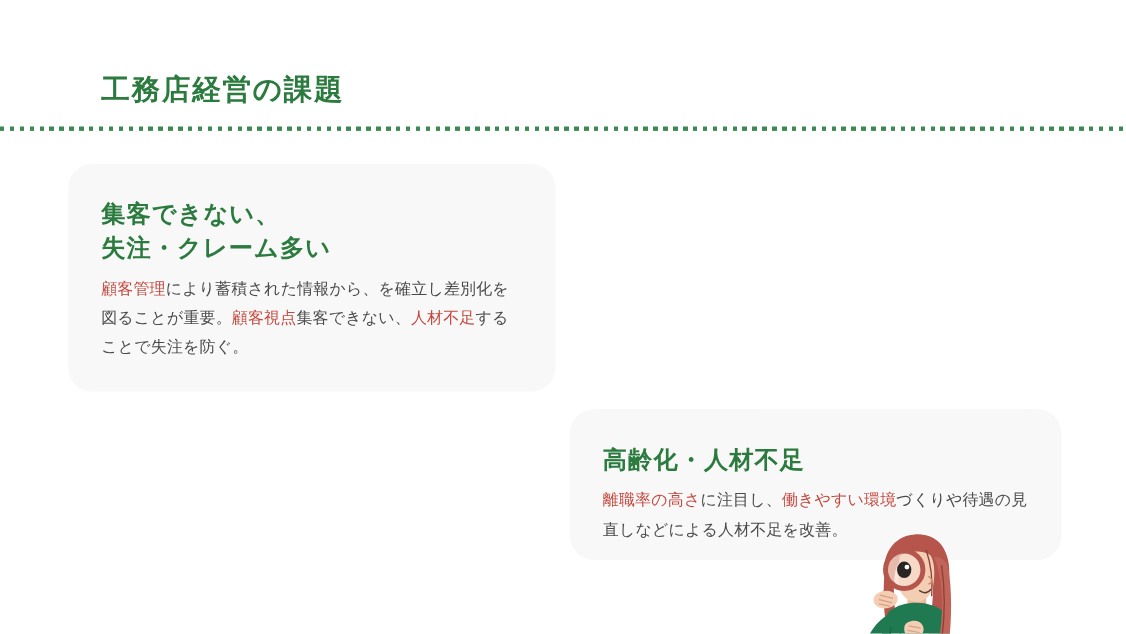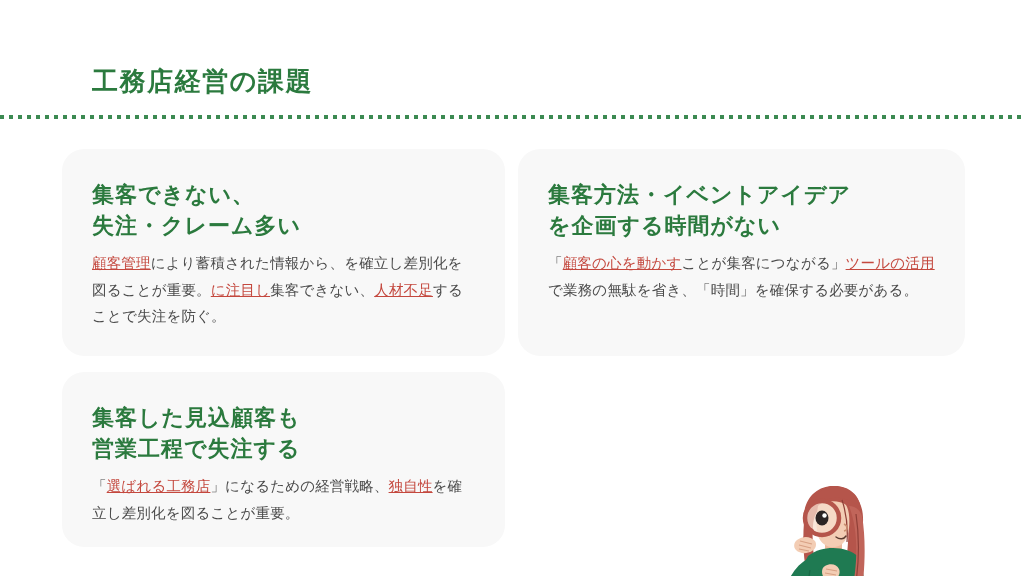--- a/index.html
+++ b/index.html
@@ -88,21 +88,21 @@
     margin: 0 0 9px 0;
     white-space: pre-line;
   }
   .card-body {
     font-size: 14.5px;
     line-height: 1.82;
     letter-spacing: 0.012em;
     color: #4a4a4a;
     margin: 0;
   }
-  .card-body .hl { color: #c4483e; text-decoration: underline; }
+  .card-body .hl { color: #c4483e; }
 
   
   .illustration {
     position: absolute;
     right: 8px;
     bottom: 0px;
     width: 118px;
     height: 122px;
   }
 </style>
@@ -114,35 +114,29 @@
   <div class="header">
     <div class="slide-title">工務店経営の課題</div>
     <div class="dotted-rule"></div>
   </div>
 
   <div class="cards">
 
     <div class="card col-left row-top r1c1">
       <div class="card-title">集客できない、
 失注・クレーム多い</div>
-      <div class="card-body"><span class="hl">顧客管理</span><span>により蓄積された情報から、を確立し差別化を図ることが重要。</span><span class="hl">に注目し</span><span>集客できない、</span><span class="hl">人材不足</span><span>することで失注を防ぐ。</span></div>
+      <div class="card-body"><span class="hl">顧客管理</span><span>により蓄積された情報から、を確立し差別化を図ることが重要。</span><span class="hl">顧客視点</span><span>集客できない、</span><span class="hl">人材不足</span><span>することで失注を防ぐ。</span></div>
     </div>
 
-    <div class="card col-right row-top r1c2">
-      <div class="card-title">集客方法・イベントアイデア
-を企画する時間がない</div>
-      <div class="card-body"><span>「</span><span class="hl">顧客の心を動かす</span><span>ことが集客につながる」</span><span class="hl">ツールの活用</span><span>で業務の無駄を省き、「時間」を確保する必要がある。</span></div>
+
+
+    <div class="card col-right row-bottom r2c2">
+      <div class="card-title">高齢化・人材不足</div>
+      <div class="card-body"><span class="hl">離職率の高さ</span><span>に注目し、</span><span class="hl">働きやすい環境</span><span>づくりや待遇の見直しなどによる人材不足を改善。</span></div>
     </div>
-
-    <div class="card col-left row-bottom r2c1">
-      <div class="card-title">集客した見込顧客も
-営業工程で失注する</div>
-      <div class="card-body"><span>「</span><span class="hl">選ばれる工務店</span><span>」になるための経営戦略、</span><span class="hl">独自性</span><span>を確立し差別化を図ることが重要。</span></div>
-    </div>
-
 
   </div>
 
   <div class="illustration">
     <svg viewBox="0 0 118 122" width="118" height="122" aria-hidden="true">
 
       <path d="M34 44 C32 22 46 8 63 8 C82 8 94 22 93 44 C92 62 90 80 87 98
                L74 98 C77 80 79 62 78 48 C77 34 72 27 62 27 C50 27 44 34 43 48
                C42 60 43 74 45 86 L35 86 C33 72 33 57 34 44 Z" fill="#b5554b"></path>
 

